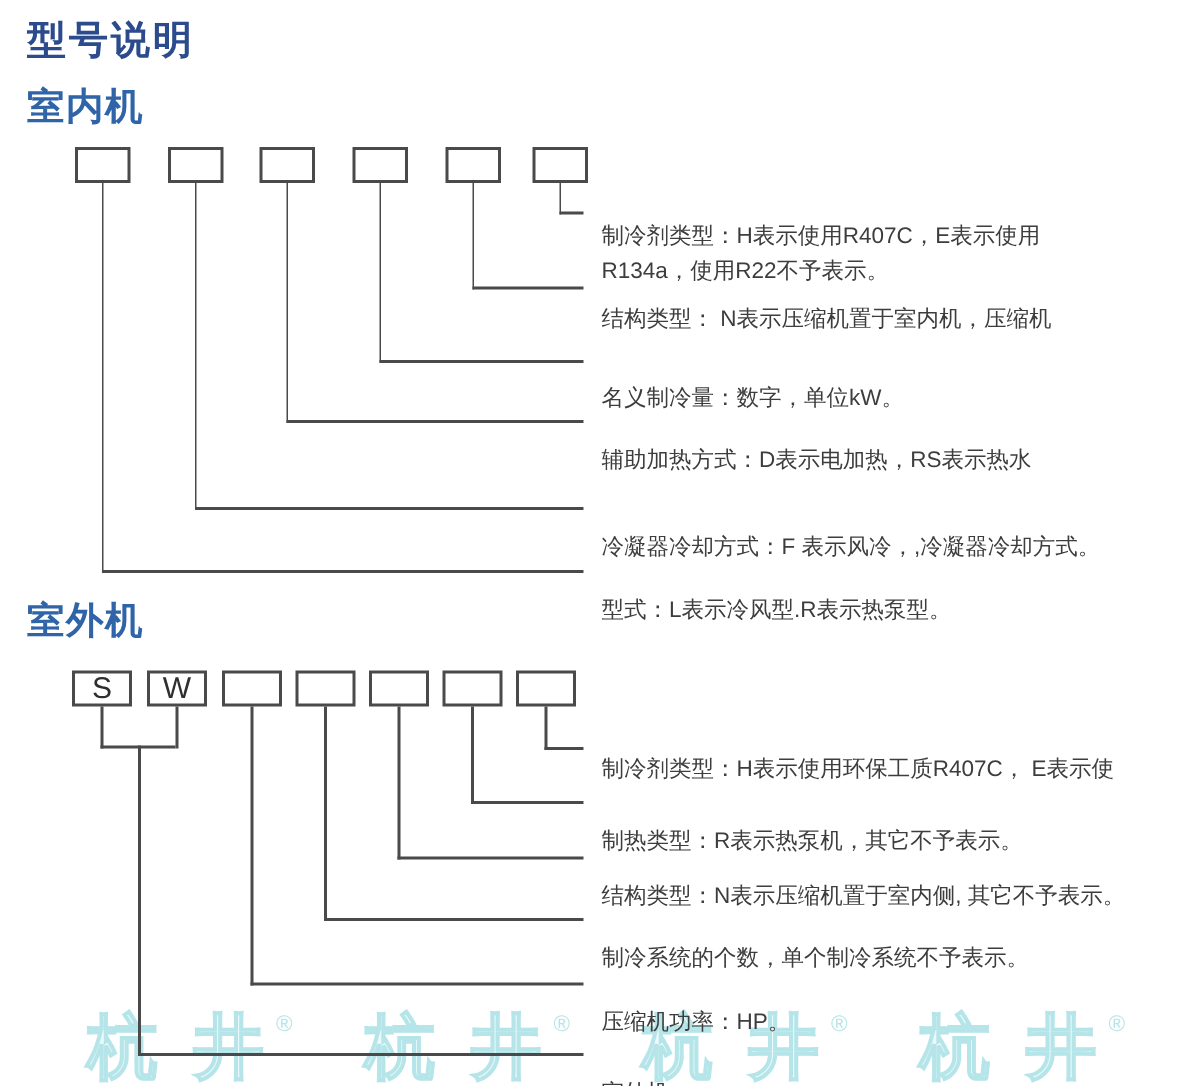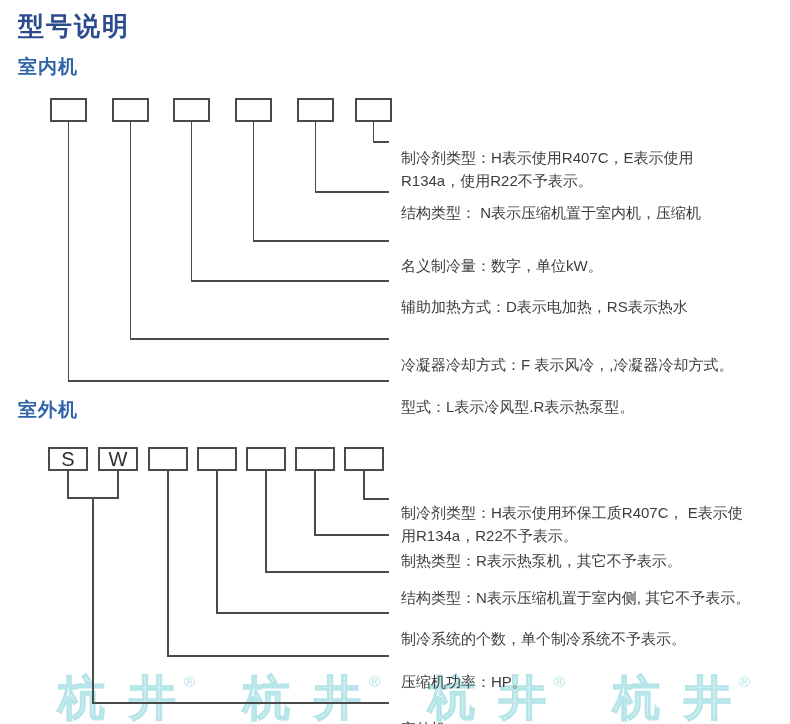--- a/index.html
+++ b/index.html
@@ -5,21 +5,21 @@
   html,body { margin:0; padding:0; background:#ffffff; }
   .page {
     position:relative; width:790px; height:724px; background:#ffffff;
     overflow:hidden; font-family:"Liberation Sans", sans-serif;
   }
   .title {
     position:absolute; left:18px; top:9px; font-size:26px; font-weight:bold;
     color:#2b4b8c; letter-spacing:2px;
   }
   .sec-heading {
-    position:absolute; left:18px; font-size:19px; font-weight:bold;
+    position:absolute; left:18px; font-size:25px; font-weight:bold;
     color:#2f64a8; letter-spacing:1px;
   }
   .sec-heading.indoor { top:54px; }
   .sec-heading.outdoor { top:397px; }
   .code-box {
     position:absolute; box-sizing:border-box; border:2px solid #4a4a4a;
     background:#ffffff; display:flex; align-items:center; justify-content:center;
     font-size:20px; color:#2f2f2f;
   }
   .line { position:absolute; background:#4a4a4a; }
@@ -91,21 +91,20 @@
       <div class="code-box" style="left: 98px; top: 447px; width: 40px; height: 24px;">W</div>
       <div class="code-box" style="left: 148px; top: 447px; width: 40px; height: 24px;"></div>
       <div class="code-box" style="left: 197px; top: 447px; width: 40px; height: 24px;"></div>
       <div class="code-box" style="left: 246px; top: 447px; width: 40px; height: 24px;"></div>
       <div class="code-box" style="left: 295px; top: 447px; width: 40px; height: 24px;"></div>
       <div class="code-box" style="left: 344px; top: 447px; width: 40px; height: 24px;"></div>
       <div class="line" style="left: 363.25px; top: 471px; width: 1.5px; height: 28.5px;"></div>
       <div class="line" style="left: 363.25px; top: 498px; width: 26px; height: 1.5px;"></div>
       <div class="spec" style="left: 401px; top: 477px;">
         <div>制冷剂类型：H表示使用环保工质R407C， E表示使</div>
-        <div>用R134a，R22不予表示。</div>
       </div>
       <div class="line" style="left: 314.25px; top: 471px; width: 1.5px; height: 64.5px;"></div>
       <div class="line" style="left: 314.25px; top: 534px; width: 75px; height: 1.5px;"></div>
       <div class="spec" style="left: 401px; top: 525px;">
         <div>制热类型：R表示热泵机，其它不予表示。</div>
       </div>
       <div class="line" style="left: 265.25px; top: 471px; width: 1.5px; height: 101.5px;"></div>
       <div class="line" style="left: 265.25px; top: 571px; width: 124px; height: 1.5px;"></div>
       <div class="spec" style="left: 401px; top: 562px;">
         <div>结构类型：N表示压缩机置于室内侧, 其它不予表示。</div>

